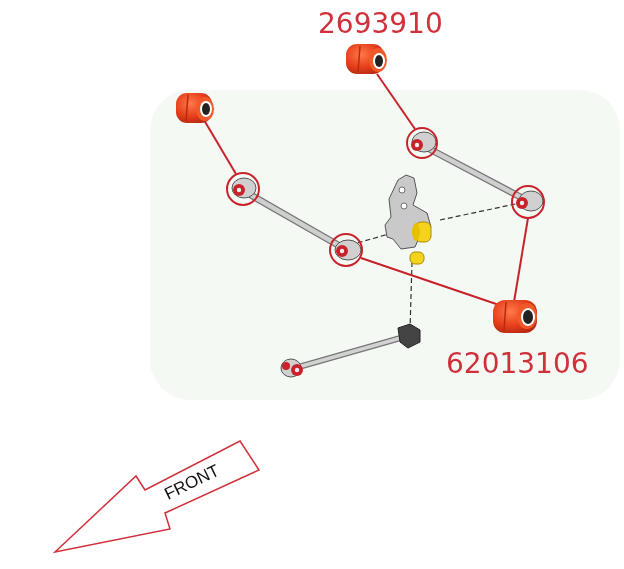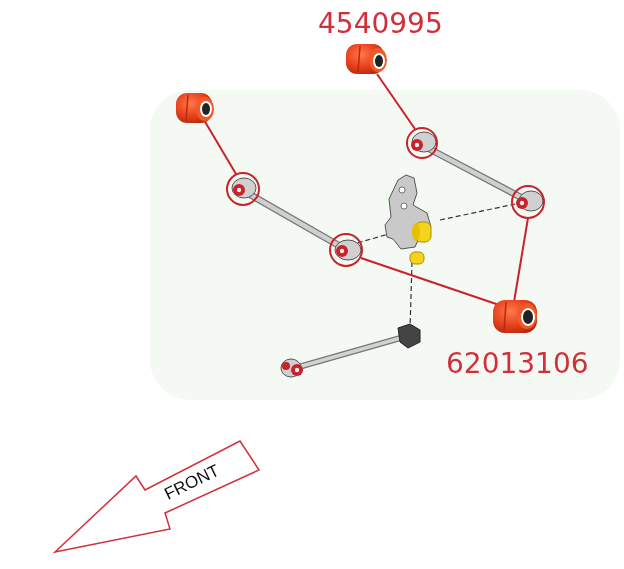--- a/index.html
+++ b/index.html
@@ -112,16 +112,16 @@
       <ellipse cx="528" cy="317" rx="7" ry="9" fill="#fff"></ellipse>
       <ellipse cx="528" cy="317" rx="5" ry="7" fill="#222"></ellipse>
     </g>
 
     <g>
       <path d="M55,552 L136,476 L145,490 L240,441 L259,470 L165,513 L170,529 Z" fill="#ffffff" stroke="#d0303a" stroke-width="1.5" stroke-linejoin="miter"></path>
       <text class="front-label" x="0" y="0" transform="translate(168,500) rotate(-26)">FRONT</text>
     </g>
   </svg>
 
-  <div class="part-label" style="left:318px;top:10px;">4540995</div>
+  <div class="part-label" style="left:318px;top:10px;">2693910</div>
   <div class="part-label" style="left:446px;top:350px;text-align:right;">62013106</div>
 
 </div>
 
 </body></html>

